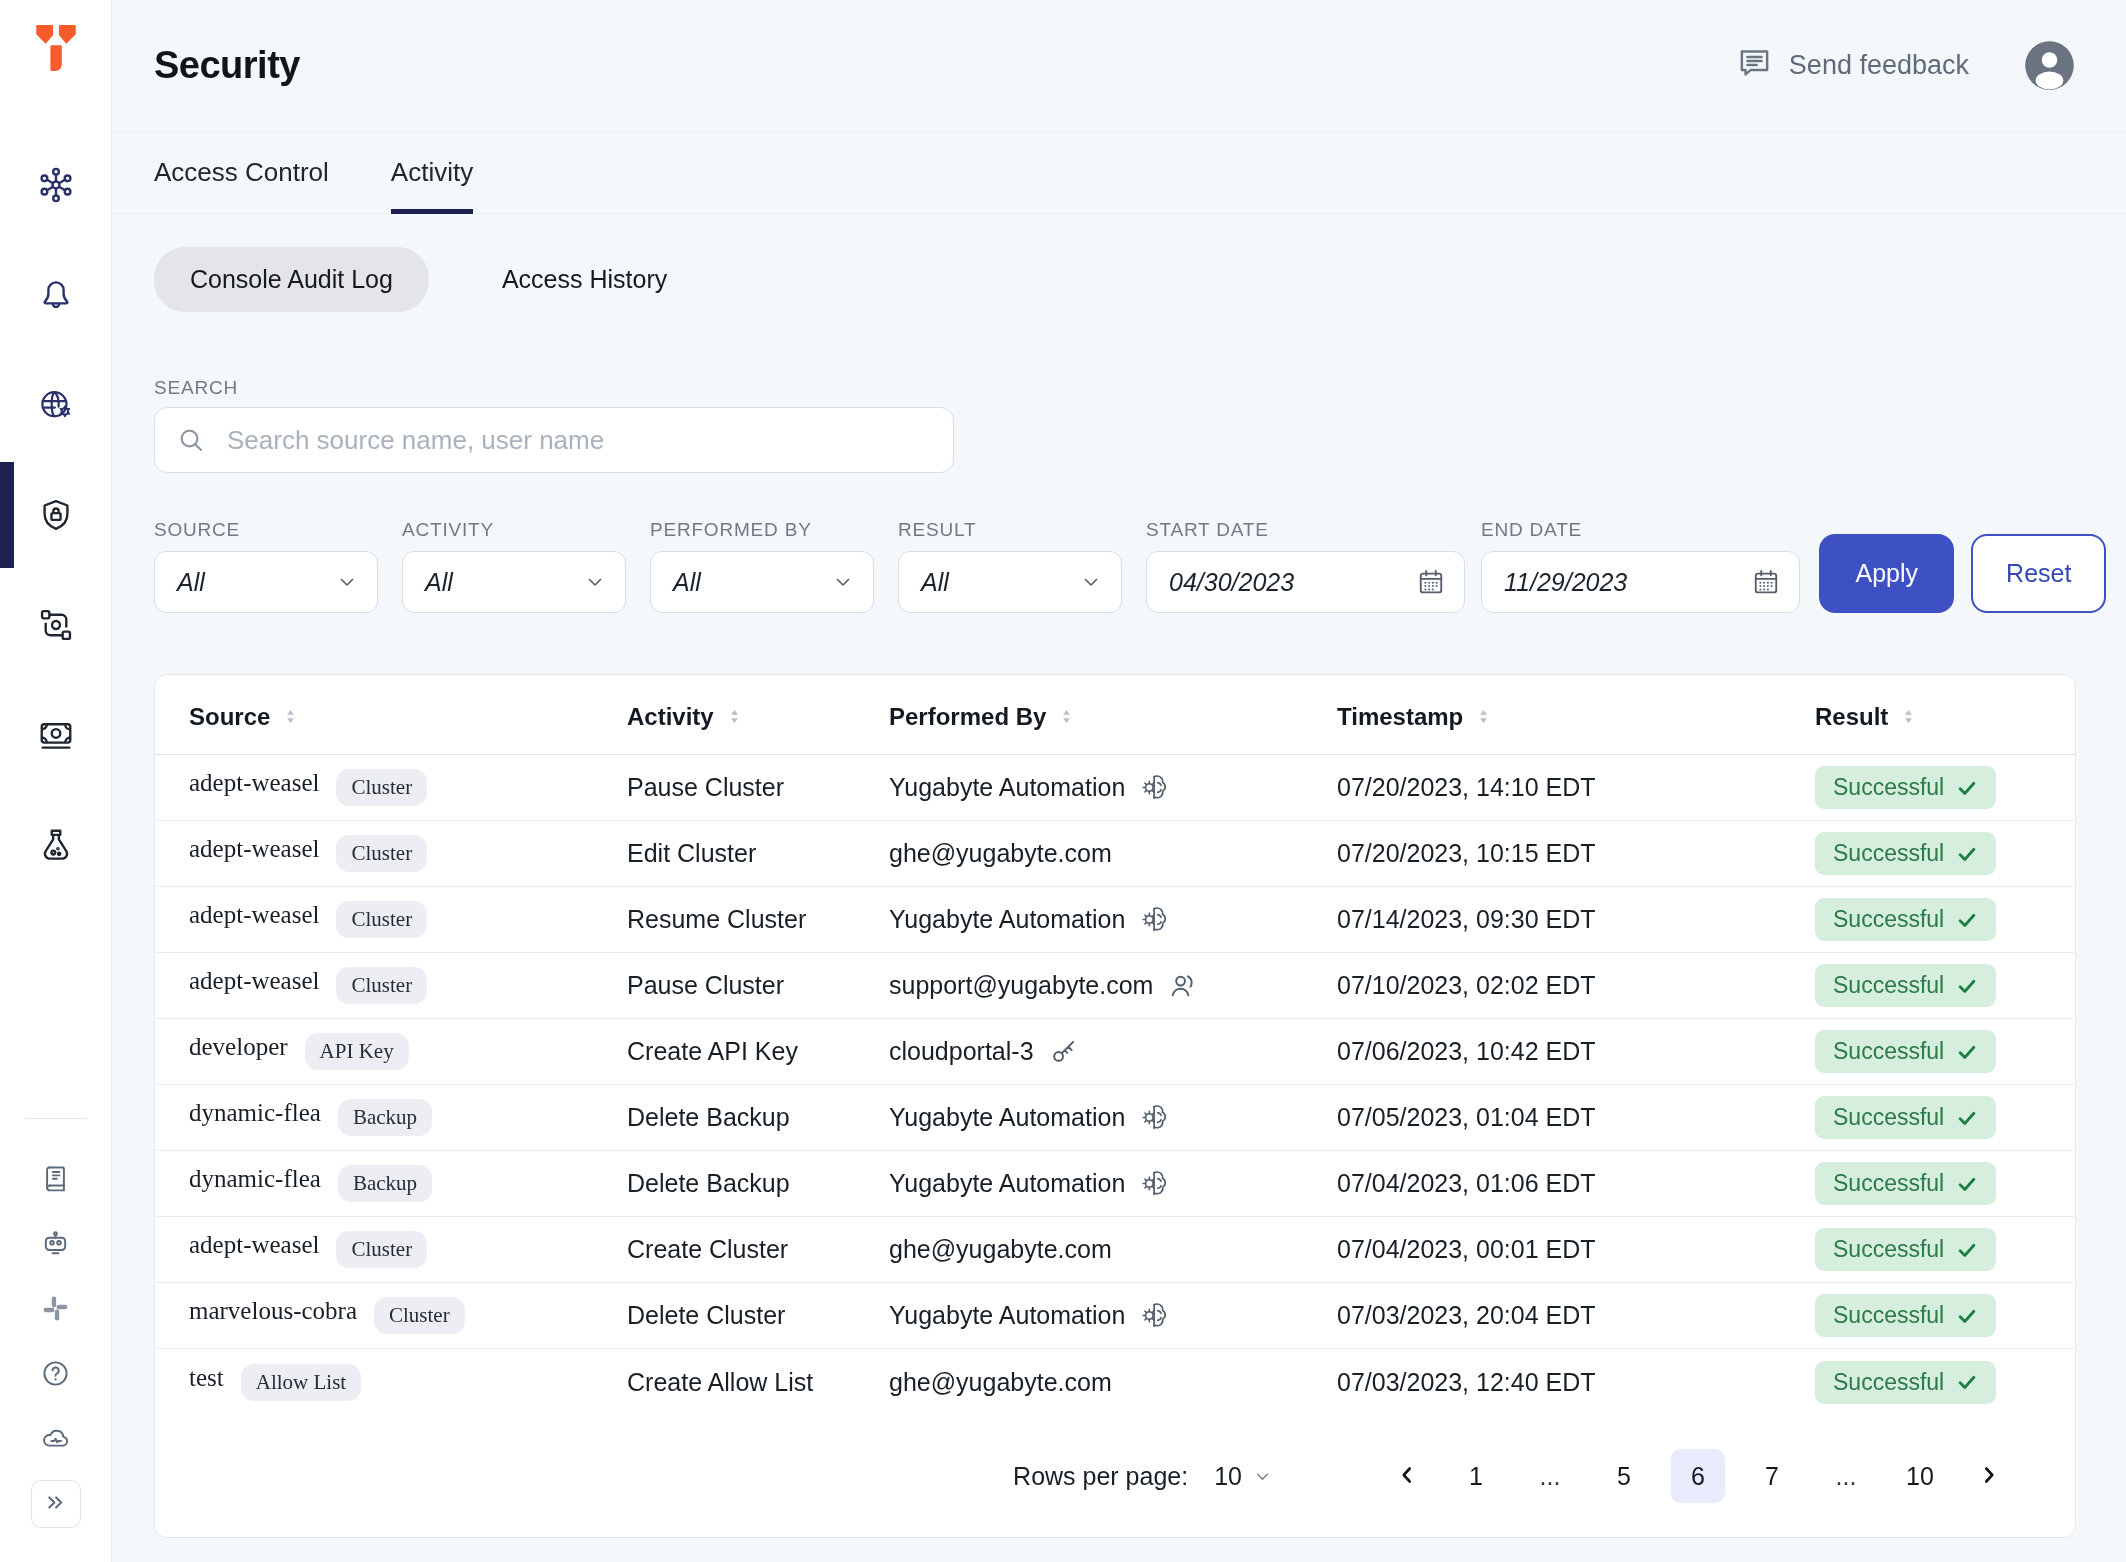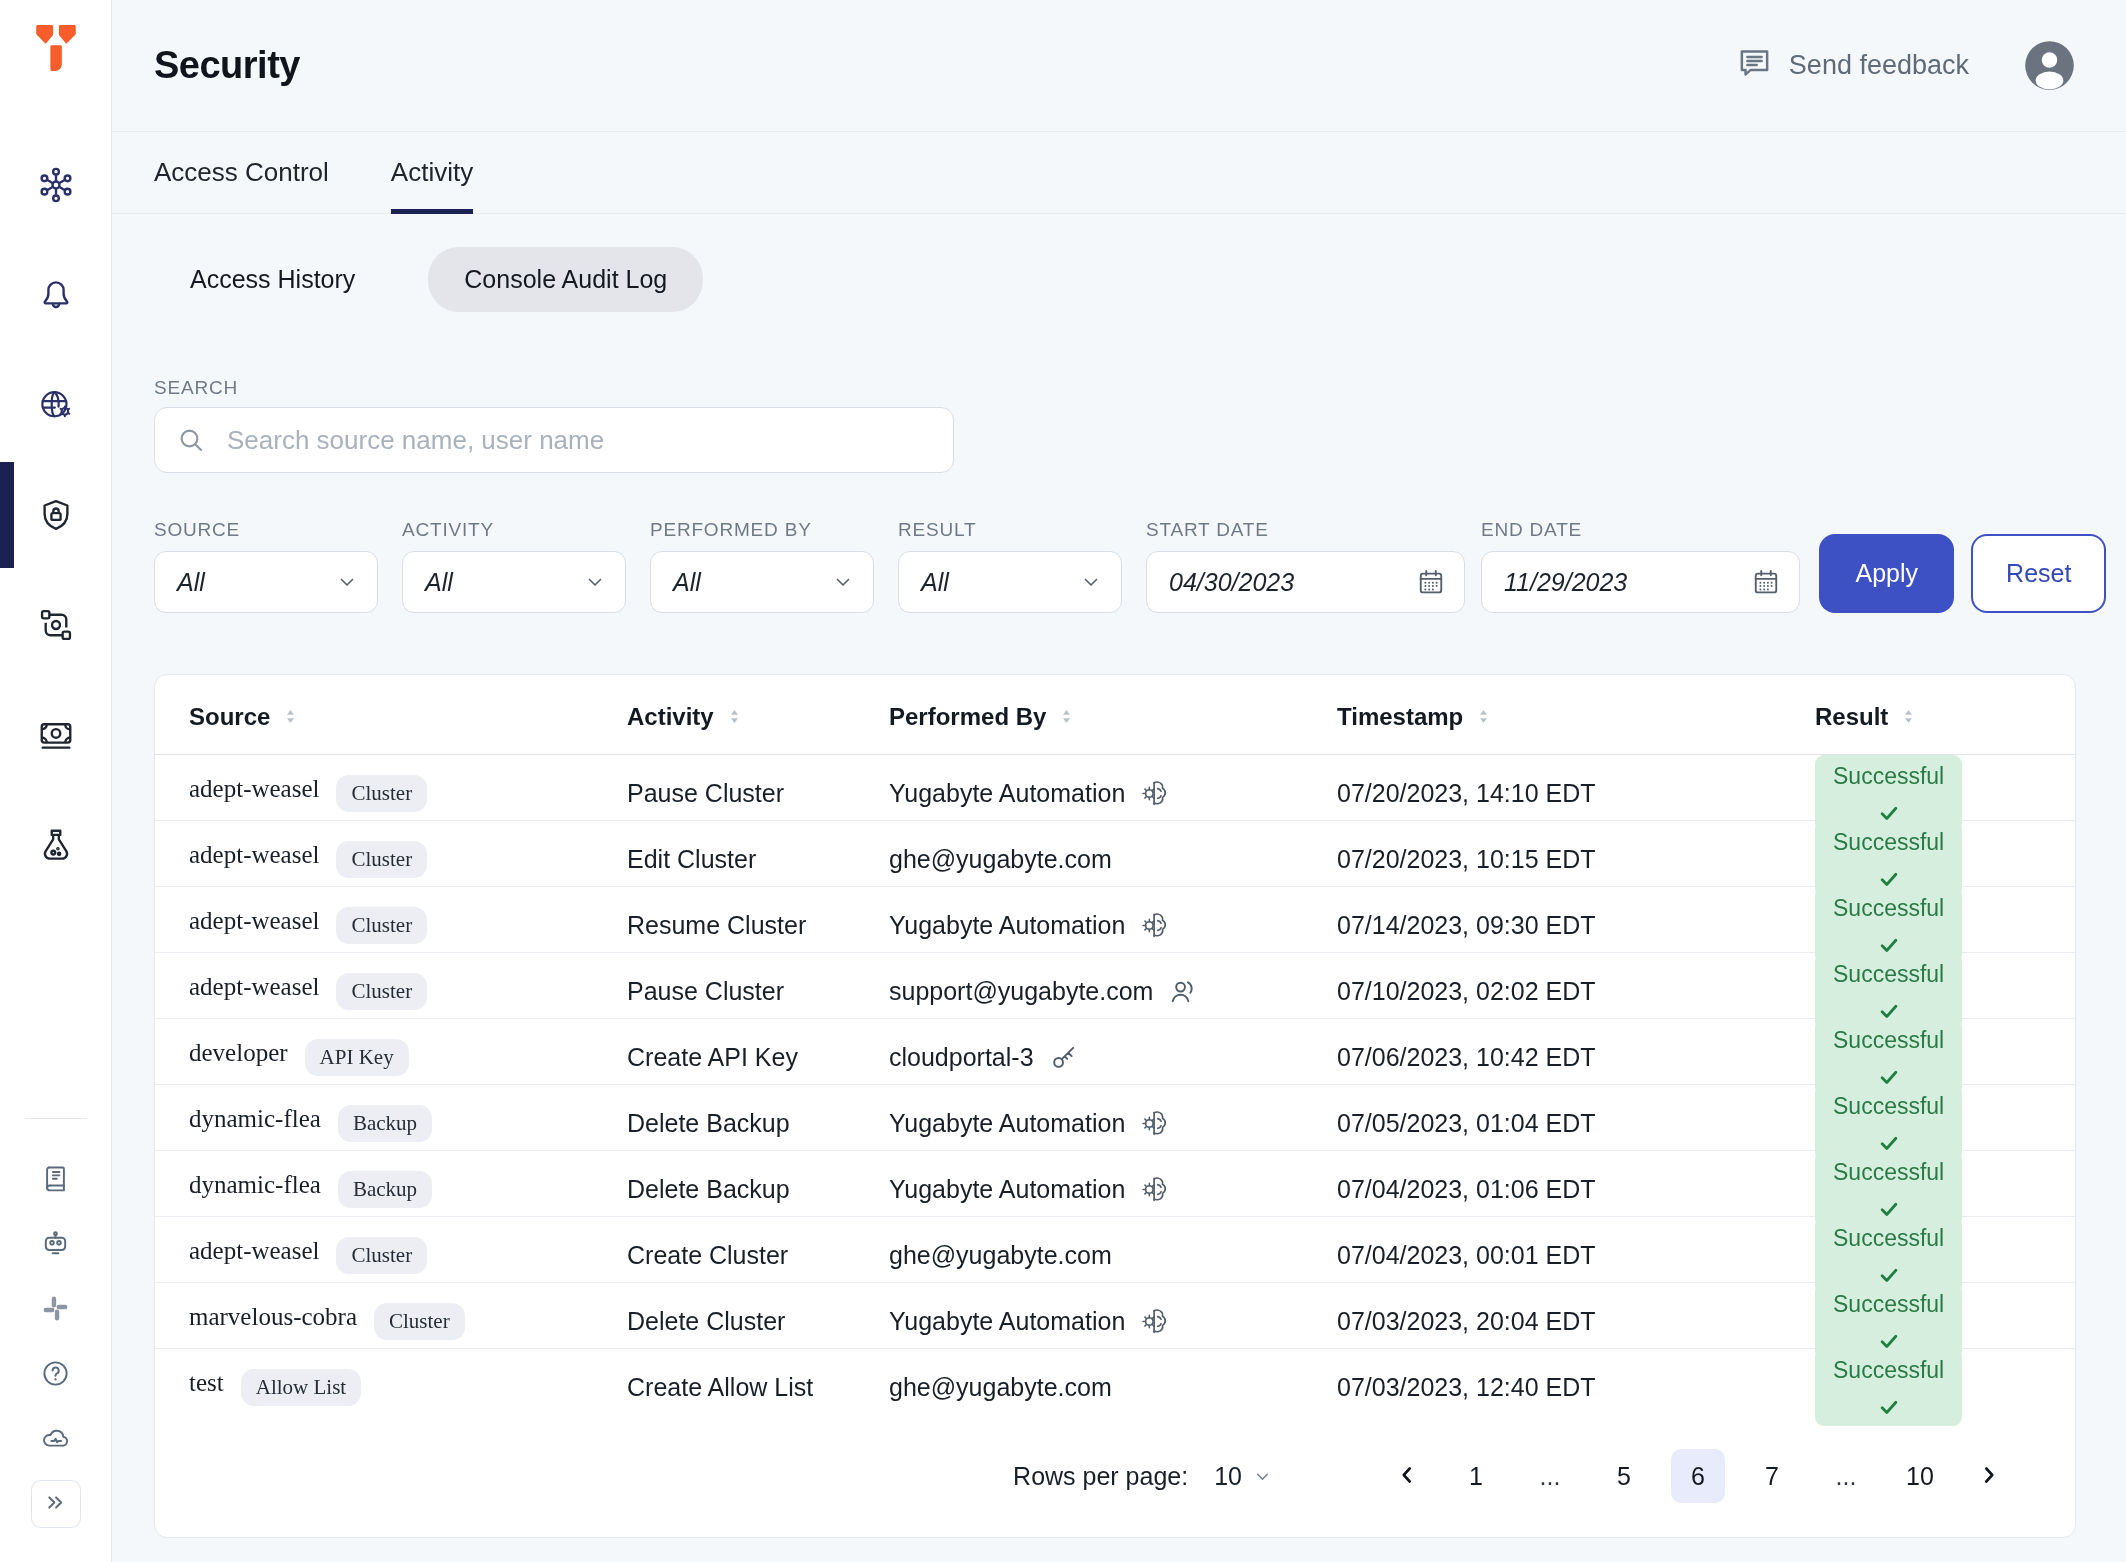--- a/index.html
+++ b/index.html
@@ -111,21 +111,21 @@
   .tbody .trow { height: 66px; font-size: 25px; color: #191f27; }
   .tbody .trow:not(:last-child) { border-bottom: 1px solid #e9edf2; }
   .cell-source { display: flex; align-items: flex-start; gap: 17px; font-family: Liberation Serif, serif; }
   .tag { background: #eceef3; color: #272d36; font-size: 21px; padding: 6px 15px;
          border-radius: 13px; white-space: nowrap; }
   .cell-perf { display: flex; align-items: center; gap: 14px; }
   .cell-perf .icn { color: #505c6b; display: flex; }
   .cell-perf .icn svg { width: 31px; height: 31px; }
   .badge-ok { display: inline-flex; align-items: center; gap: 12px;
               background: var(--success-bg, #d6eedd); color: var(--success-fg, #2a7a47);
-              font-size: 23px; padding: 8px 18px; border-radius: 9px; flex-direction: column; }
+              font-size: 23px; padding: 8px 18px; border-radius: 9px; }
   .badge-ok .icn { color: #1e7e42; display: flex; }
   .badge-ok .icn svg { width: 22px; height: 22px; }
 
   .pagination { height: 122px; display: flex; align-items: center; padding-right: 64px; }
   .rpp-group { margin-left: auto; display: flex; align-items: center; gap: 26px;
                font-size: 25px; color: #191f27; }
   .rpp-select { display: flex; align-items: center; gap: 10px; cursor: pointer; }
   .rpp-select .icn { color: #7a8490; display: flex; }
   .rpp-select .icn svg { width: 21px; height: 21px; }
   .pager { margin-left: 112px; display: flex; align-items: center; gap: 20px; }
@@ -283,22 +283,22 @@
                 <ellipse cx="24" cy="37.5" rx="12.5" ry="8" fill="#fff"></ellipse>
               </svg></span></div>
       </div>
     </header>
 
     <div class="tabs" id="tabs" data-name="tab-bar">
         <div class="tab" data-name="tab-access-control">Access Control</div>
         <div class="tab active" data-name="tab-activity">Activity</div>
       </div>
     <div class="subtabs" id="subtabs" data-name="subtab-bar">
+        <div class="pill active" data-name="subtab-console-audit-log">Console Audit Log</div>
         <div class="pill" data-name="subtab-access-history">Access History</div>
-        <div class="pill active" data-name="subtab-console-audit-log">Console Audit Log</div>
       </div>
 
     <div class="search-block" data-name="search-block">
       <div class="search-label" data-name="search-label">SEARCH</div>
       <div class="search-box" data-name="search-box">
         <span class="icn" data-name="search-icon">
             <svg viewBox="0 0 24 24">
               <g fill="none" stroke="currentColor" stroke-width="1.7" stroke-linecap="round">
                 <circle cx="10.8" cy="10.8" r="6.3"></circle>
                 <path d="M15.4 15.4 20 20"></path>

